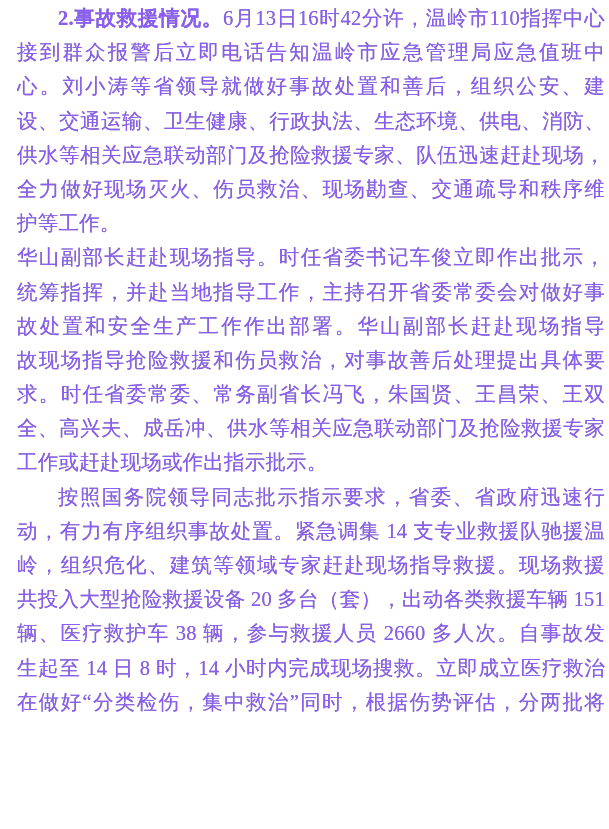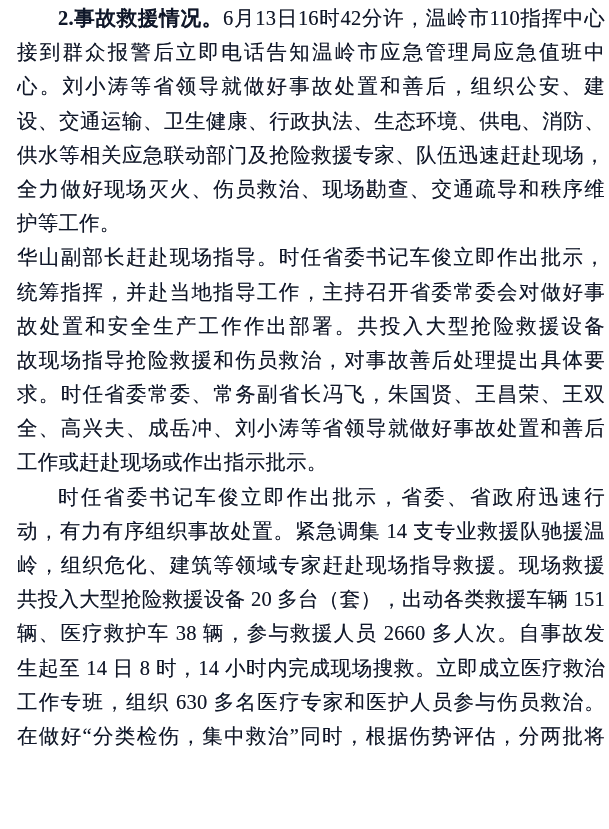--- a/index.html
+++ b/index.html
@@ -7,21 +7,21 @@
     padding: 0;
     background: #ffffff;
   }
   .page {
     position: relative;
     width: 609px;
     height: 829px;
     background: #ffffff;
     overflow: hidden;
     font-family: "Liberation Serif", "DejaVu Serif", serif;
-    color: #0f172a;
+    color: #8b5cf6;
   }
   .textblock {
     position: absolute;
     left: 17px;
     top: 1px;
     width: 588px;
   }
   .ln {
     font-size: 20.5px;
     line-height: 34.2px;
@@ -51,27 +51,26 @@
   <div class="textblock">
     <div class="ln indent"><span class="b">2.事故救援情况。</span><span>6月13日16时42分许，温岭市110指挥中心</span></div>
     <div class="ln">接到群众报警后立即电话告知温岭市应急管理局应急值班中</div>
     <div class="ln">心。刘小涛等省领导就做好事故处置和善后，组织公安、建</div>
     <div class="ln">设、交通运输、卫生健康、行政执法、生态环境、供电、消防、</div>
     <div class="ln">供水等相关应急联动部门及抢险救援专家、队伍迅速赶赴现场，</div>
     <div class="ln">全力做好现场灭火、伤员救治、现场勘查、交通疏导和秩序维</div>
     <div class="ln end">护等工作。</div>
     <div class="ln">华山副部长赶赴现场指导。时任省委书记车俊立即作出批示，</div>
     <div class="ln">统筹指挥，并赴当地指导工作，主持召开省委常委会对做好事</div>
-    <div class="ln">故处置和安全生产工作作出部署。共投入大型抢险救援设备</div>
+    <div class="ln">故处置和安全生产工作作出部署。华山副部长赶赴现场指导</div>
     <div class="ln">故现场指导抢险救援和伤员救治，对事故善后处理提出具体要</div>
     <div class="ln">求。时任省委常委、常务副省长冯飞，朱国贤、王昌荣、王双</div>
-    <div class="ln">全、高兴夫、成岳冲、刘小涛等省领导就做好事故处置和善后</div>
+    <div class="ln">全、高兴夫、成岳冲、供水等相关应急联动部门及抢险救援专家</div>
     <div class="ln end">工作或赶赴现场或作出指示批示。</div>
-    <div class="ln indent">时任省委书记车俊立即作出批示，省委、省政府迅速行</div>
+    <div class="ln indent">按照国务院领导同志批示指示要求，省委、省政府迅速行</div>
     <div class="ln">动，有力有序组织事故处置。紧急调集 14 支专业救援队驰援温</div>
     <div class="ln">岭，组织危化、建筑等领域专家赶赴现场指导救援。现场救援</div>
     <div class="ln">共投入大型抢险救援设备 20 多台（套），出动各类救援车辆 151</div>
     <div class="ln">辆、医疗救护车 38 辆，参与救援人员 2660 多人次。自事故发</div>
     <div class="ln">生起至 14 日 8 时，14 小时内完成现场搜救。立即成立医疗救治</div>
-    <div class="ln">工作专班，组织 630 多名医疗专家和医护人员参与伤员救治。</div>
     <div class="ln">在做好“分类检伤，集中救治”同时，根据伤势评估，分两批将</div>
   </div>
 </div>
 
 </body></html>

